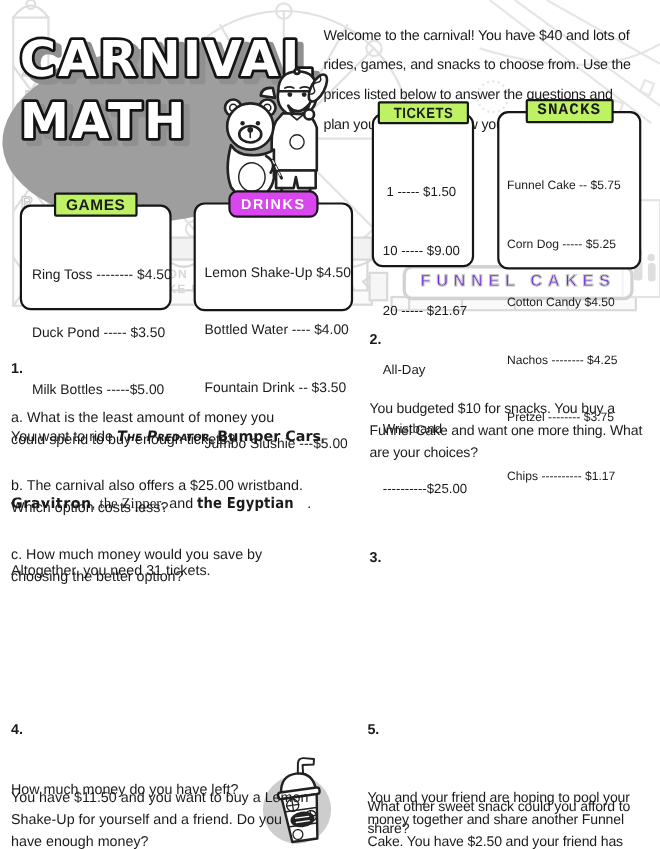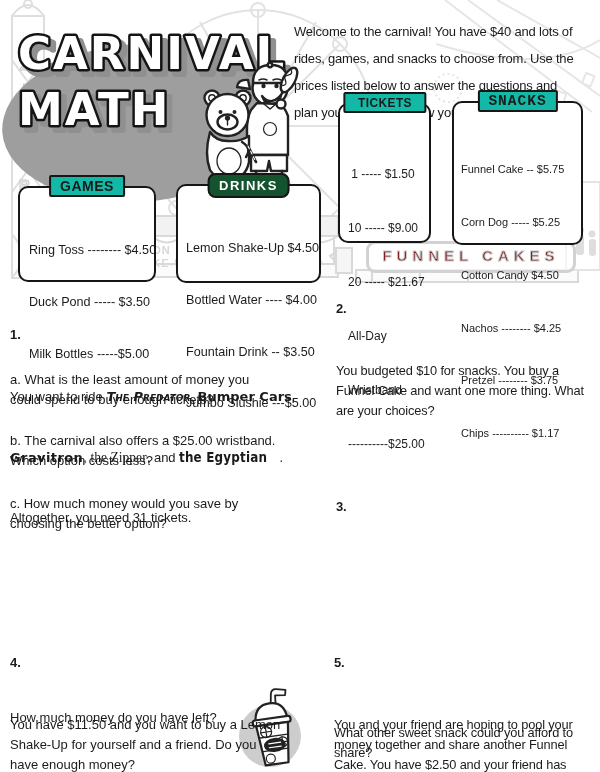--- a/index.html
+++ b/index.html
@@ -6,36 +6,36 @@
   .page{position:relative;width:600px;height:772px;background:#ffffff;overflow:hidden;
         font-family:"Liberation Sans",sans-serif;color:#1b1b1b;}
   .bg{position:absolute;left:0;top:0;z-index:0;}
   
   .zipper-sign{position:absolute;left:16px;top:56px;z-index:0;writing-mode:vertical-rl;text-orientation:upright;
       font-weight:800;font-size:15px;letter-spacing:7px;color:#f2f2f2;-webkit-text-stroke:1px #c9c9c9;}
   .lemon-sign{position:absolute;left:126px;top:244px;z-index:1;color:#d7d7d7;font-weight:700;
       font-size:11px;letter-spacing:1px;line-height:13px;white-space:pre;}
   .funnel-sign{position:absolute;left:366px;top:241px;z-index:1;width:204px;height:26px;line-height:24px;
       border:3px solid #d2d2d2;border-radius:9px;text-align:center;background:rgba(255,255,255,.6);
-      color:#7f1d1d;-webkit-text-stroke:1px #c9c9c9;font-weight:800;font-size:15px;letter-spacing:5px;}
+      color:#6d28d9;-webkit-text-stroke:1px #c9c9c9;font-weight:800;font-size:15px;letter-spacing:5px;}
   
   .ellipse{position:absolute;left:2px;top:44px;width:272px;height:158px;background:#9e9e9e;
       border-radius:50%;transform:rotate(-4deg);z-index:1;}
   .title-svg{position:absolute;left:16px;top:12px;z-index:2;overflow:visible;}
   .boy-svg{position:absolute;left:196px;top:58px;z-index:2;}
   .cup-svg{position:absolute;left:233px;top:688px;z-index:2;}
   
   .intro{position:absolute;left:294px;top:18px;z-index:2;font-size:13px;line-height:27px;
       letter-spacing:-0.2px;white-space:pre;}
   
   .pricebox{position:absolute;z-index:3;background:#fff;border:2.4px solid #161616;border-radius:10px;}
-  .tab{position:absolute;top:-13px;left:50%;transform:translateX(-50%);background:#14b8a6;
+  .tab{position:absolute;top:-13px;left:50%;transform:translateX(-50%);background:#bef264;
       border:2.4px solid #161616;padding:1px 9px;font-weight:800;font-size:14px;letter-spacing:.5px;
       white-space:nowrap;border-radius:2px;}
-  .tab-drinks{background:#14532d;color:#fff;border-radius:8px;font-size:13px;letter-spacing:1.5px;padding:3px 10px;}
+  .tab-drinks{background:#d946ef;color:#fff;border-radius:8px;font-size:13px;letter-spacing:1.5px;padding:3px 10px;}
   .tab-tickets{font-weight:700;font-size:13.5px;}
   .tab-tickets .cond{display:inline-block;transform:scaleX(.88);}
   .tab-snacks{font-family:Liberation Mono, monospace;font-weight:700;font-size:14.5px;letter-spacing:1px;}
   .rows{white-space:pre;}
   .games{left:18px;top:186px;width:134px;height:92px;}
   .games .rows{padding:20px 0 0 9px;font-size:12.6px;line-height:17.2px;}
   .drinks{left:176px;top:184px;width:141px;height:95px;}
   .drinks .rows{padding:20px 0 0 8px;font-size:12.6px;line-height:17.2px;}
   .tickets{left:338px;top:103px;width:89px;height:136px;}
   .tickets .rows{padding:24px 0 0 8px;font-size:12px;line-height:18px;}

